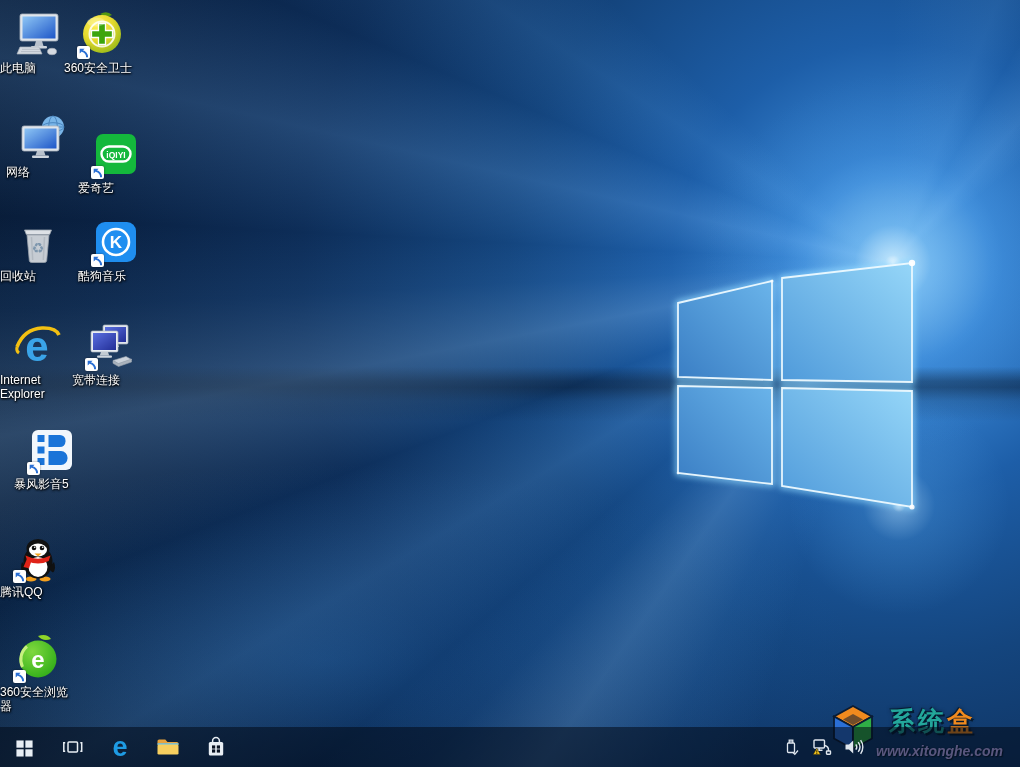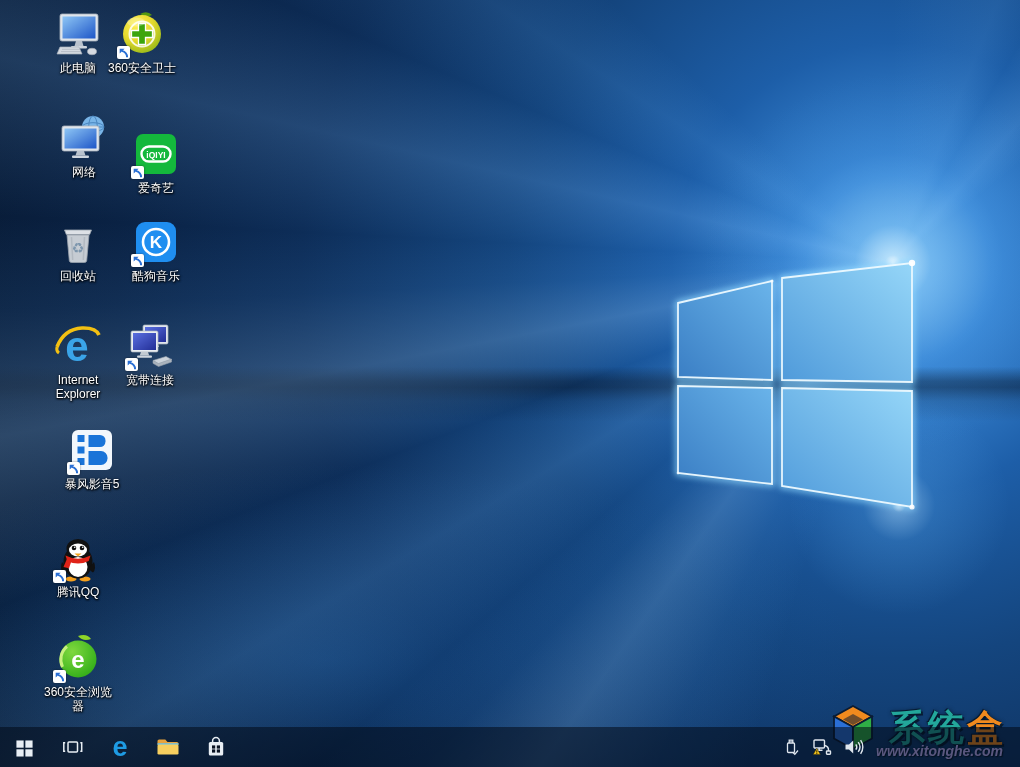--- a/index.html
+++ b/index.html
@@ -20,39 +20,39 @@
         rgba(130,190,250,.19) 283deg, rgba(0,0,0,0) 293deg,
         rgba(100,170,235,.12) 303deg, rgba(0,0,0,0) 313deg 360deg),
       linear-gradient(180deg, rgba(0,0,0,0) 0% 47.8%, rgba(4,16,34,.45) 49.7%, rgba(4,16,34,.5) 50.5%, rgba(4,16,34,.18) 52.3%, rgba(0,0,0,0) 55%),
       radial-gradient(ellipse 760px 280px at 32% 86%, rgba(32,112,195,.32), rgba(0,0,0,0) 70%),
       radial-gradient(circle at 88% 35%, #7fc0f0 0%, #3c8ad8 9%, #1d5ea8 22%, #14457e 38%, #0d2d58 58%, #0a2244 76%, #071830 100%);}
 
   .hero-logo{position:absolute;left:610px;top:240px;z-index:1;}
 
   
   .icons-layer{position:absolute;left:0;top:10px;z-index:3;}
-  .desk-item{position:absolute;width:76px;text-align:center;cursor:default;margin-left:40px;}
+  .desk-item{position:absolute;width:76px;cursor:default;}
   .icon48{position:relative;width:48px;height:48px;margin:0 auto;}
   .icon48 svg{display:block;}
   .desk-label{margin-top:3px;font-size:12px;line-height:1.2;color:#fff;
     text-shadow:0 1px 2px rgba(0,0,0,.95),1px 1px 2px rgba(0,0,0,.8),0 0 3px rgba(0,0,0,.6);}
   .shortcut-badge{position:absolute;left:-1px;bottom:-1px;width:13px;height:13px;
     background:#fff;border-radius:2px;box-shadow:0 0 2px rgba(0,0,0,.55);}
 
   
   .taskbar{position:absolute;left:0;bottom:0;width:1020px;height:40px;
     background:rgba(2,10,22,.55);z-index:10;}
   .tb-left{position:absolute;left:0;top:0;height:40px;display:flex;}
   .tb-btn{width:48px;height:40px;display:flex;align-items:center;justify-content:center;}
   .tray-btn{position:absolute;top:0;height:40px;width:26px;display:flex;align-items:center;justify-content:center;}
 
   
   .watermark{position:absolute;z-index:5;}
   .wm-cube{left:832px;top:705px;}
-  .wm-brand{left:889px;top:704px;font-size:36px;font-weight:bold;letter-spacing:3px;white-space:nowrap;
+  .wm-brand{left:889px;top:704px;font-size:26px;font-weight:bold;letter-spacing:3px;white-space:nowrap;
     text-shadow:2px 2px 0 rgba(6,24,44,.9),-1px -1px 0 rgba(6,24,44,.85),0 0 4px rgba(6,24,44,.9);}
   .wm-url{left:876px;top:743px;font-size:14px;font-weight:bold;font-style:italic;color:#c4b5fd;white-space:nowrap;
     text-shadow:1px 1px 1px rgba(6,24,44,.95),0 0 2px rgba(6,24,44,.8);}
 </style>
 </head>
 <body>
 
 <div class="wallpaper"></div>
 
 <svg class="hero-logo" width="330" height="290" viewBox="0 0 330 290">

